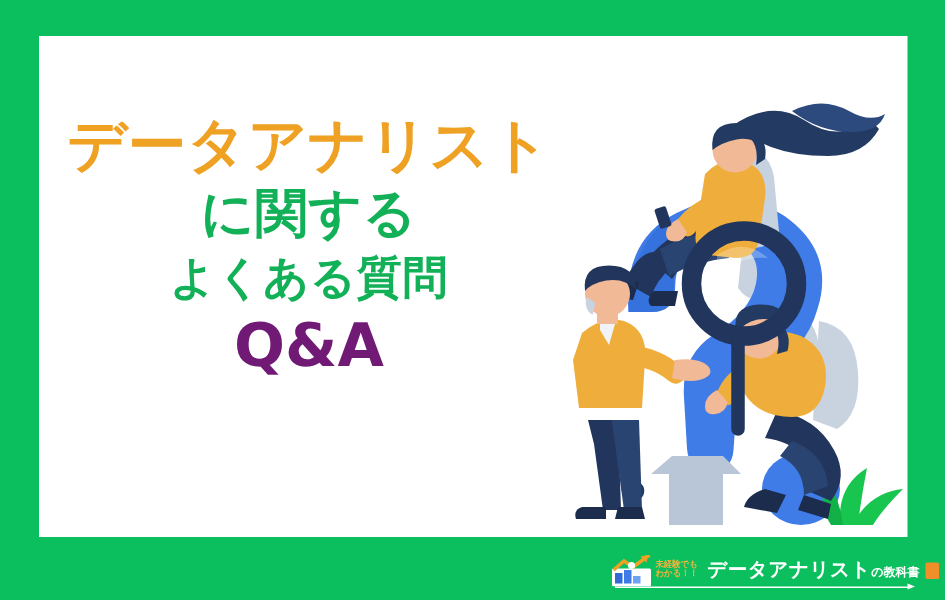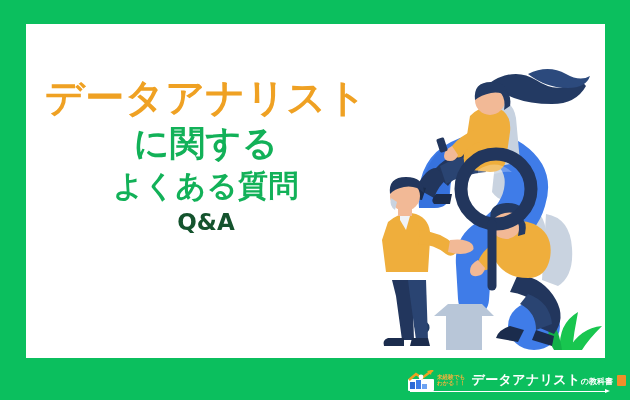--- a/index.html
+++ b/index.html
@@ -25,21 +25,21 @@
   .tline{
     display:block;
     font-family:"DejaVu Sans","Liberation Sans",sans-serif;
     font-weight:700;
     letter-spacing:0.5px;
     white-space:nowrap;
   }
   .l1{font-size:39px;color:#efa123;margin-bottom:9px;}
   .l2{font-size:35px;color:#12b158;margin-bottom:10px;}
   .l3{font-size:30px;color:#12b158;margin-bottom:10px;}
-  .l4{font-size:23px;color:#14532d;letter-spacing:0px;}
+  .l4{font-size:40px;color:#701a75;letter-spacing:0px;}
 
   
   #illus{position:absolute;left:378px;top:58px;width:228px;height:292px;}
   #illus svg{display:block;width:100%;height:100%;}
 
   
   #logo{
     position:absolute;left:408px;top:368px;height:24px;
     display:flex;align-items:center;gap:3px;
   }

